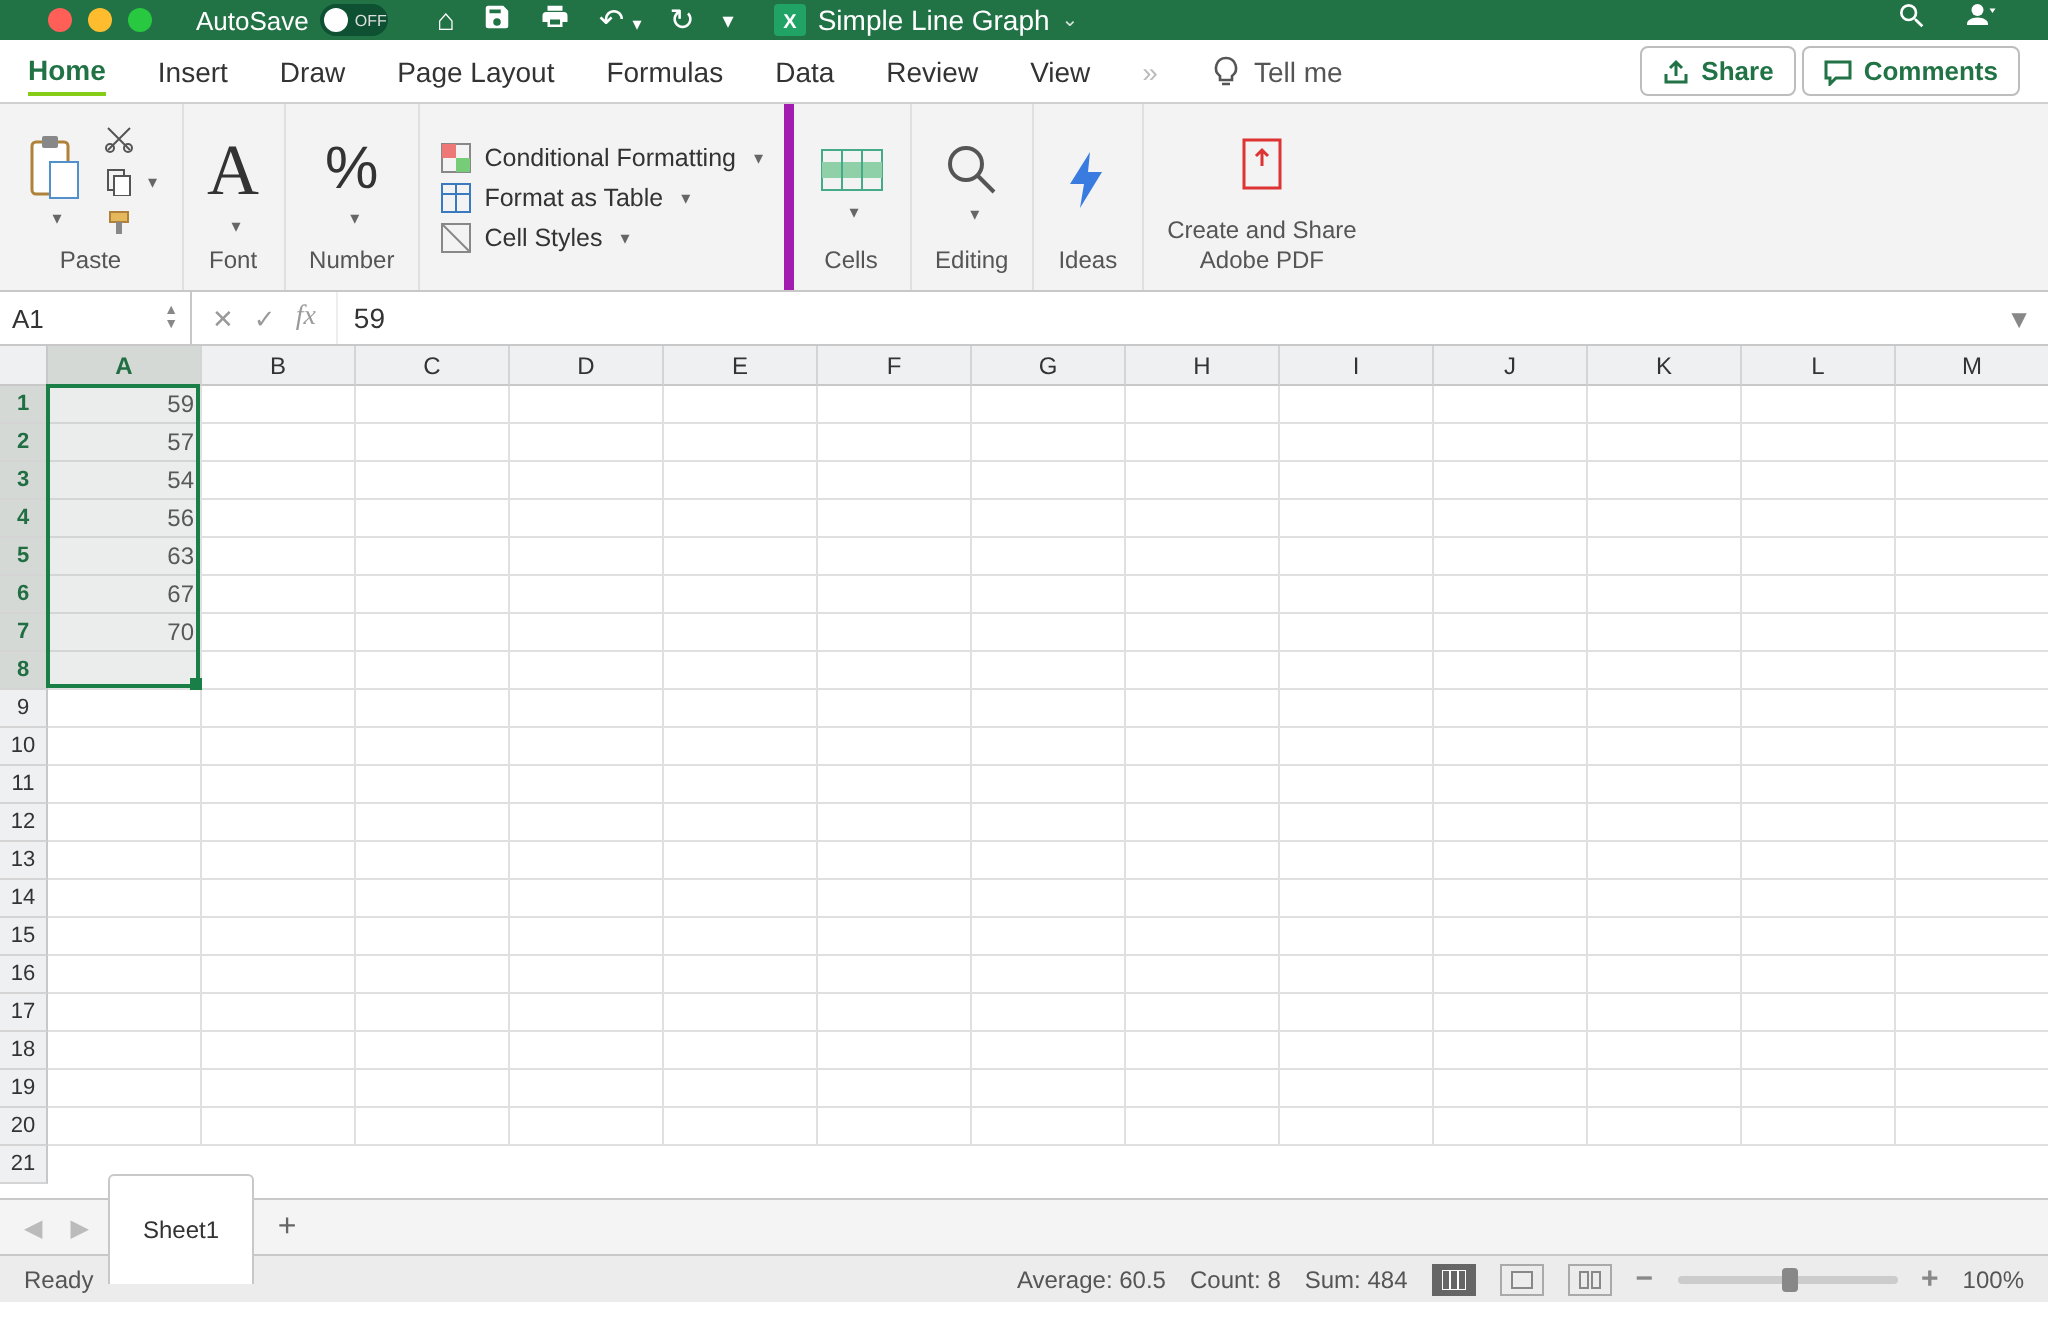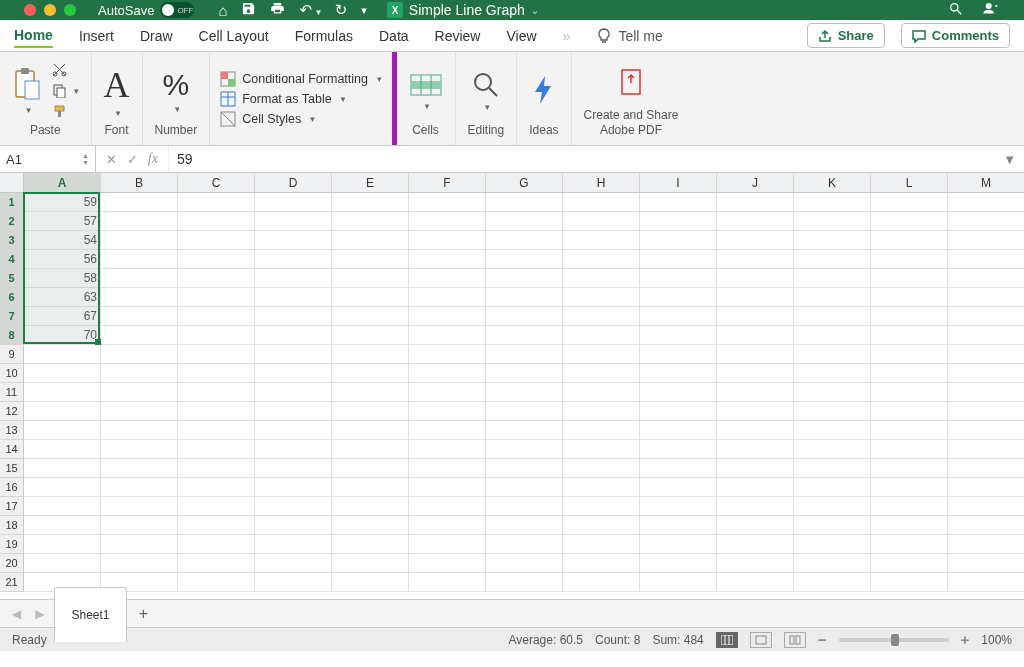--- a/index.html
+++ b/index.html
@@ -15,21 +15,21 @@
   .offlbl { font-size:8px; color:#ddd; margin-left:3px;}
   .tb-icons { display:flex; gap:14px; margin-left:14px; align-items:center; }
   .tb-icons svg, .tb-icons .glyph { fill:#fff; color:#fff; }
   .doc-name { display:flex; align-items:center; gap:6px; margin-left:10px; font-size:14px;}
   .spacer { flex:1; }
   .rt-icons { display:flex; gap:18px; align-items:center; }
   
   .ribbon-tabs { height: 32px; background:#fff; border-bottom:1px solid #d0d0d0; display:flex; align-items:center; padding:0 14px; gap:26px; font-size:14px; }
   .rtab { cursor:pointer; padding:3px 0;}
   .rtab.active { color:#217346; font-weight:600; border-bottom:2px solid #84cc16; }
-  .ribbon-right { margin-left:auto; display:flex; gap:16px; align-items:center; }
+  .ribbon-right { margin-left:auto; display:flex; gap:3px; align-items:center; }
   .btn { border:1px solid #bdbdbd; background:#fff; border-radius:4px; padding:4px 10px; display:flex; align-items:center; gap:6px; font-size:13px; color:#333; }
   .btn.green { color:#217346; }
   
   .ribbon { height: 94px; background:#f3f3f3; border-bottom:1px solid #c8c8c8; display:flex; align-items:stretch; }
   .rgroup { padding:6px 12px; display:flex; flex-direction:column; align-items:center; justify-content:space-between; border-right:1px solid #e0e0e0; }
   .rgroup .rtop { flex:1; display:flex; align-items:center; gap:10px; }
   .rgroup .rlabel { font-size:12px; color:#555; padding-bottom:2px; }
   .big-icon { display:flex; flex-direction:column; align-items:center; gap:2px; }
   .mini-stack { display:flex; flex-direction:column; gap:6px; }
   .mini { display:flex; gap:4px; align-items:center; }
@@ -126,21 +126,21 @@
           <path fill="#fff" d="M17 7l2 3 2-3h-4z"></path>
         </svg>
     </span>
   </div>
 </div>
 
 <div class="ribbon-tabs">
   <div class="rtab active">Home</div>
   <div class="rtab">Insert</div>
   <div class="rtab">Draw</div>
-  <div class="rtab">Cell Layout</div>
+  <div class="rtab">Page Layout</div>
   <div class="rtab">Formulas</div>
   <div class="rtab">Data</div>
   <div class="rtab">Review</div>
   <div class="rtab">View</div>
   <span style="color:#bbb">»</span>
   <div class="tellme">
     <svg width="16" height="16">
         <path fill="none" stroke="#555" stroke-width="1.3" d="M8 1a5 5 0 0 0-3 9v2h6v-2a5 5 0 0 0-3-9zM6 14h4"></path>
       </svg>
     <span>Tell me</span>
@@ -399,35 +399,20 @@
         <div class="cell"></div>
         <div class="cell"></div>
         <div class="cell"></div>
         <div class="cell"></div>
         <div class="cell"></div>
         <div class="cell"></div>
         <div class="cell"></div>
         <div class="cell"></div>
       </div>
       <div class="row">
-        <div class="cell">58</div>
-        <div class="cell"></div>
-        <div class="cell"></div>
-        <div class="cell"></div>
-        <div class="cell"></div>
-        <div class="cell"></div>
-        <div class="cell"></div>
-        <div class="cell"></div>
-        <div class="cell"></div>
-        <div class="cell"></div>
-        <div class="cell"></div>
-        <div class="cell"></div>
-        <div class="cell"></div>
-      </div>
-      <div class="row">
         <div class="cell">63</div>
         <div class="cell"></div>
         <div class="cell"></div>
         <div class="cell"></div>
         <div class="cell"></div>
         <div class="cell"></div>
         <div class="cell"></div>
         <div class="cell"></div>
         <div class="cell"></div>
         <div class="cell"></div>

